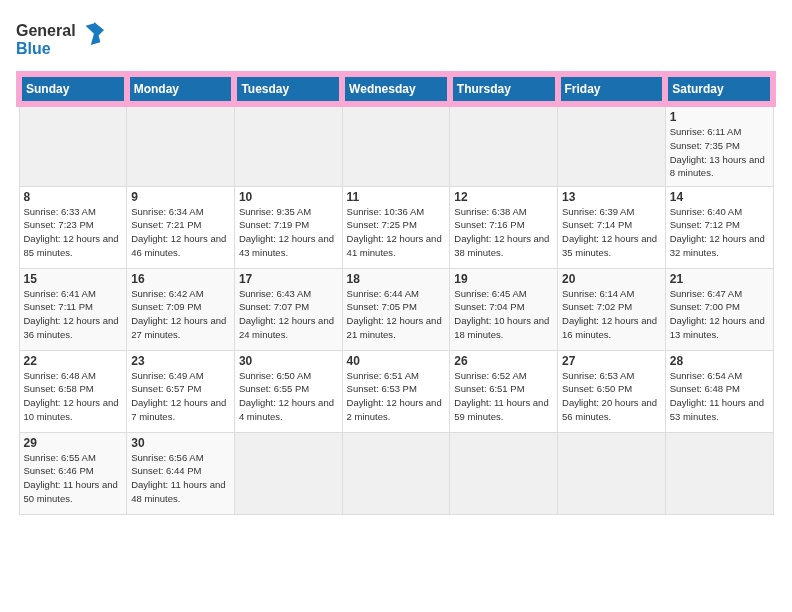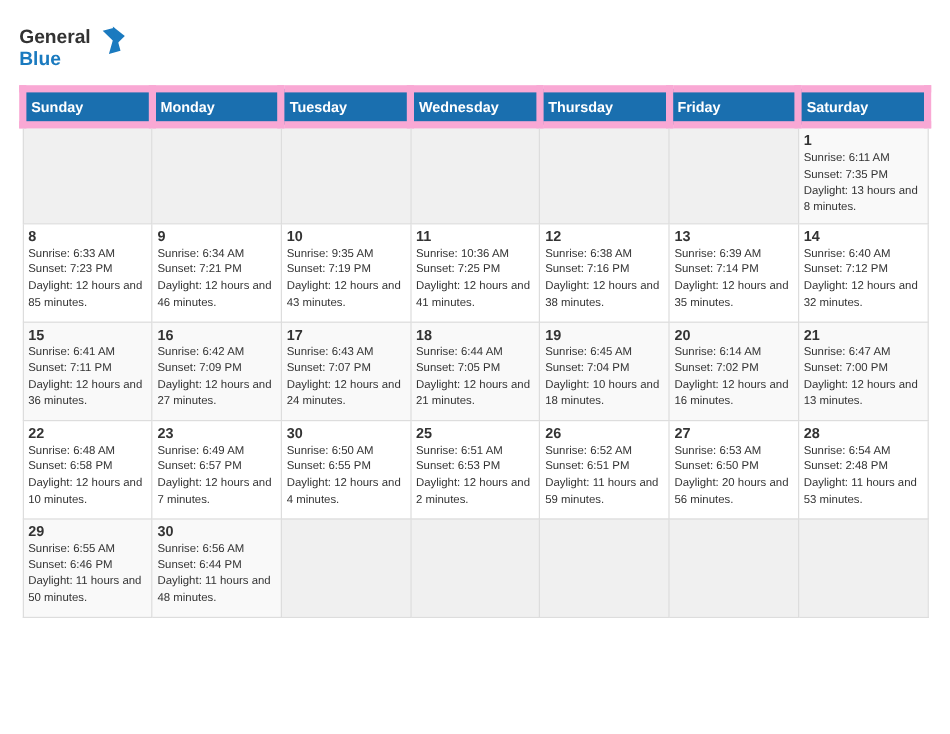--- a/index.html
+++ b/index.html
@@ -192,34 +192,34 @@
           </td>
           <td>
             <span class="day-number">23</span>
             <div class="day-info"><span>Sunrise: 6:49 AM</span><br><span>Sunset: 6:57 PM</span><br><span>Daylight: 12 hours and 7 minutes.</span></div>
           </td>
           <td>
             <span class="day-number">30</span>
             <div class="day-info"><span>Sunrise: 6:50 AM</span><br><span>Sunset: 6:55 PM</span><br><span>Daylight: 12 hours and 4 minutes.</span></div>
           </td>
           <td>
-            <span class="day-number">25</span>
+            <span class="day-number">40</span>
             <div class="day-info"><span>Sunrise: 6:51 AM</span><br><span>Sunset: 6:53 PM</span><br><span>Daylight: 12 hours and 2 minutes.</span></div>
           </td>
           <td>
             <span class="day-number">26</span>
             <div class="day-info"><span>Sunrise: 6:52 AM</span><br><span>Sunset: 6:51 PM</span><br><span>Daylight: 11 hours and 59 minutes.</span></div>
           </td>
           <td>
             <span class="day-number">27</span>
             <div class="day-info"><span>Sunrise: 6:53 AM</span><br><span>Sunset: 6:50 PM</span><br><span>Daylight: 20 hours and 56 minutes.</span></div>
           </td>
           <td>
             <span class="day-number">28</span>
-            <div class="day-info"><span>Sunrise: 6:54 AM</span><br><span>Sunset: 2:48 PM</span><br><span>Daylight: 11 hours and 53 minutes.</span></div>
+            <div class="day-info"><span>Sunrise: 6:54 AM</span><br><span>Sunset: 6:48 PM</span><br><span>Daylight: 11 hours and 53 minutes.</span></div>
           </td>
         </tr>
         <tr>
           <td>
             <span class="day-number">29</span>
             <div class="day-info"><span>Sunrise: 6:55 AM</span><br><span>Sunset: 6:46 PM</span><br><span>Daylight: 11 hours and 50 minutes.</span></div>
           </td>
           <td>
             <span class="day-number">30</span>
             <div class="day-info"><span>Sunrise: 6:56 AM</span><br><span>Sunset: 6:44 PM</span><br><span>Daylight: 11 hours and 48 minutes.</span></div>

